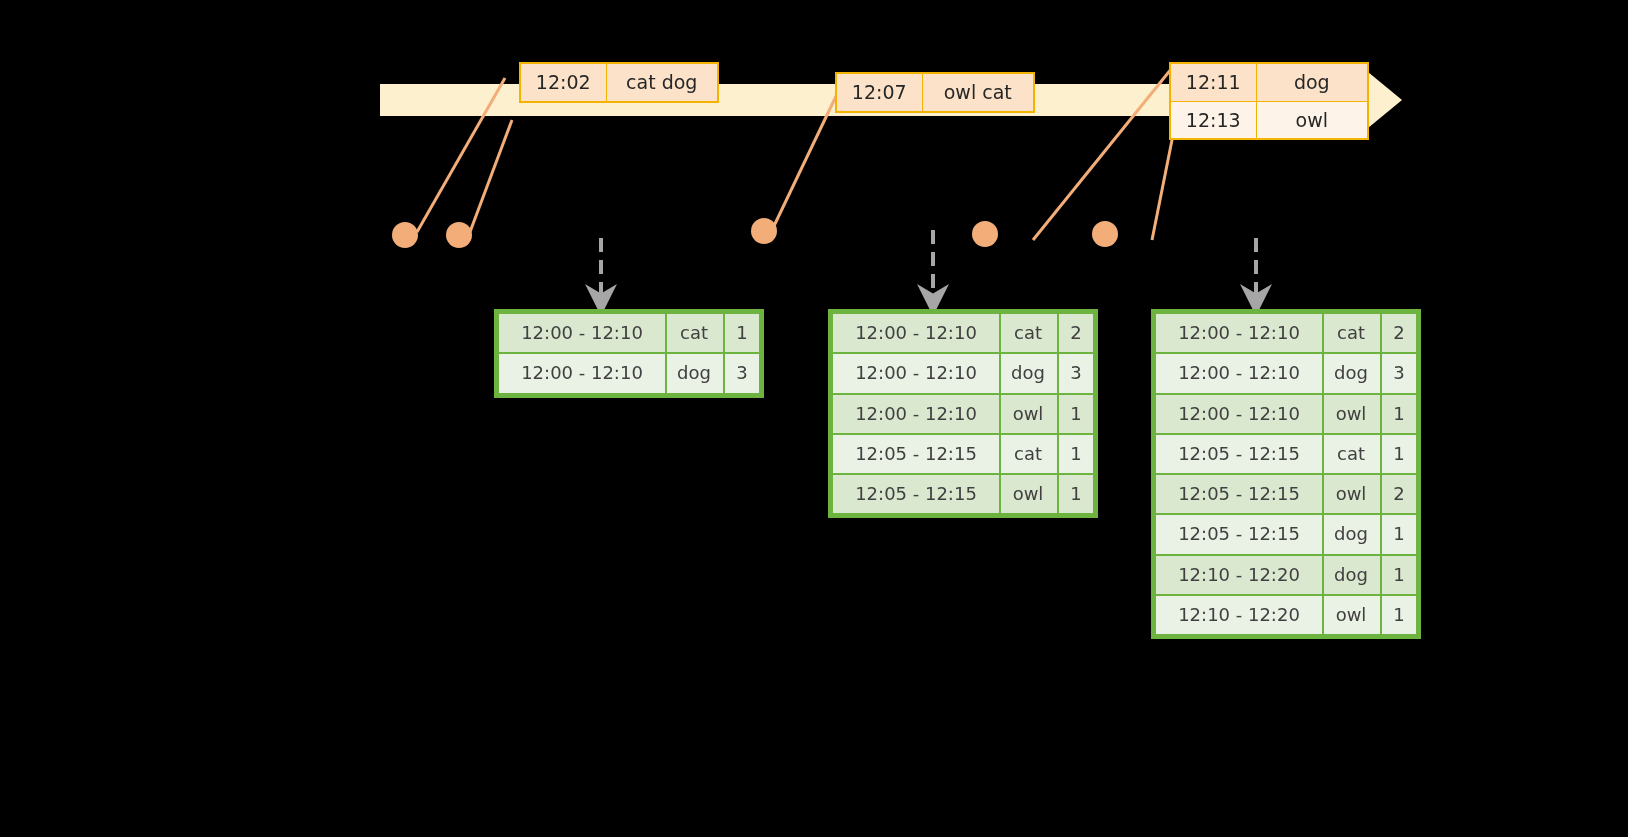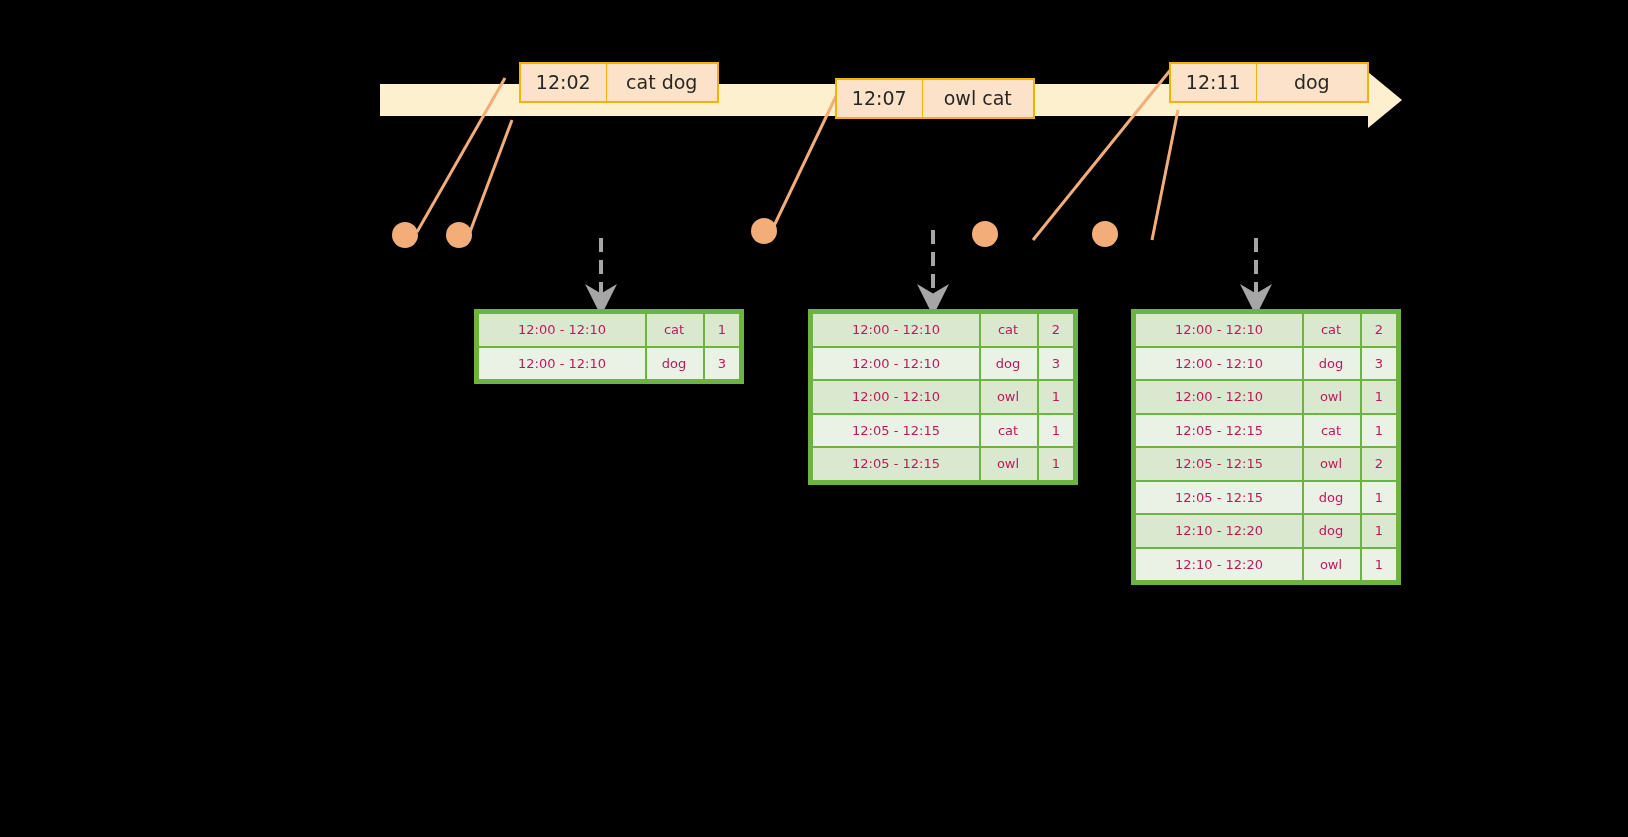--- a/index.html
+++ b/index.html
@@ -58,22 +58,23 @@
     pointer-events: none;
   }
 
   
   .res-table {
     position: absolute;
     border-collapse: separate;
     border-spacing: 2px;
     background: #6cb33f;
     border: 3px solid #6cb33f;
-    font-size: 13px;
-    color: #be185d;
+    font-size: 18px;
+    color: #404040;
+    margin-left: 20px;
   }
   .res-table td {
     padding: 7px 10px;
     text-align: center;
     white-space: nowrap;
     line-height: 1.35;
   }
   .res-table td.c-win  { min-width: 166px; }
   .res-table td.c-word { min-width: 56px; padding-left: 8px; }
   .res-table td.c-cnt  { min-width: 34px; }
@@ -119,35 +120,39 @@
 
   <table class="ev-table" style="left:519px; top:62px;">
     <tbody>
         <tr>
       <td class="ev-time">12:02</td>
       <td class="ev-words">cat dog</td>
     </tr>
   </tbody>
     </table>
 
-  <table class="ev-table" style="left:835px; top:78px;">
+  <table class="ev-table" style="left:835px; top:72px;">
     <tbody>
         <tr>
       <td class="ev-time">12:07</td>
       <td class="ev-words">owl cat</td>
     </tr>
   </tbody>
     </table>
 
   <table class="ev-table" style="left:1169px; top:62px;padding-left:41px;">
     <tbody>
         <tr>
       <td class="ev-time">12:11</td>
       <td class="ev-words">dog</td>
     </tr>
+    <tr>
+      <td class="ev-time">12:13</td>
+      <td class="ev-words">owl</td>
+    </tr>
   </tbody>
     </table>
 
   <table class="res-table" style="left:474px; top:309px;">
     <tbody>
         <tr class="shadeA">
       <td class="c-win">12:00 - 12:10</td>
       <td class="c-word">cat</td>
       <td class="c-cnt">1</td>
     </tr>

